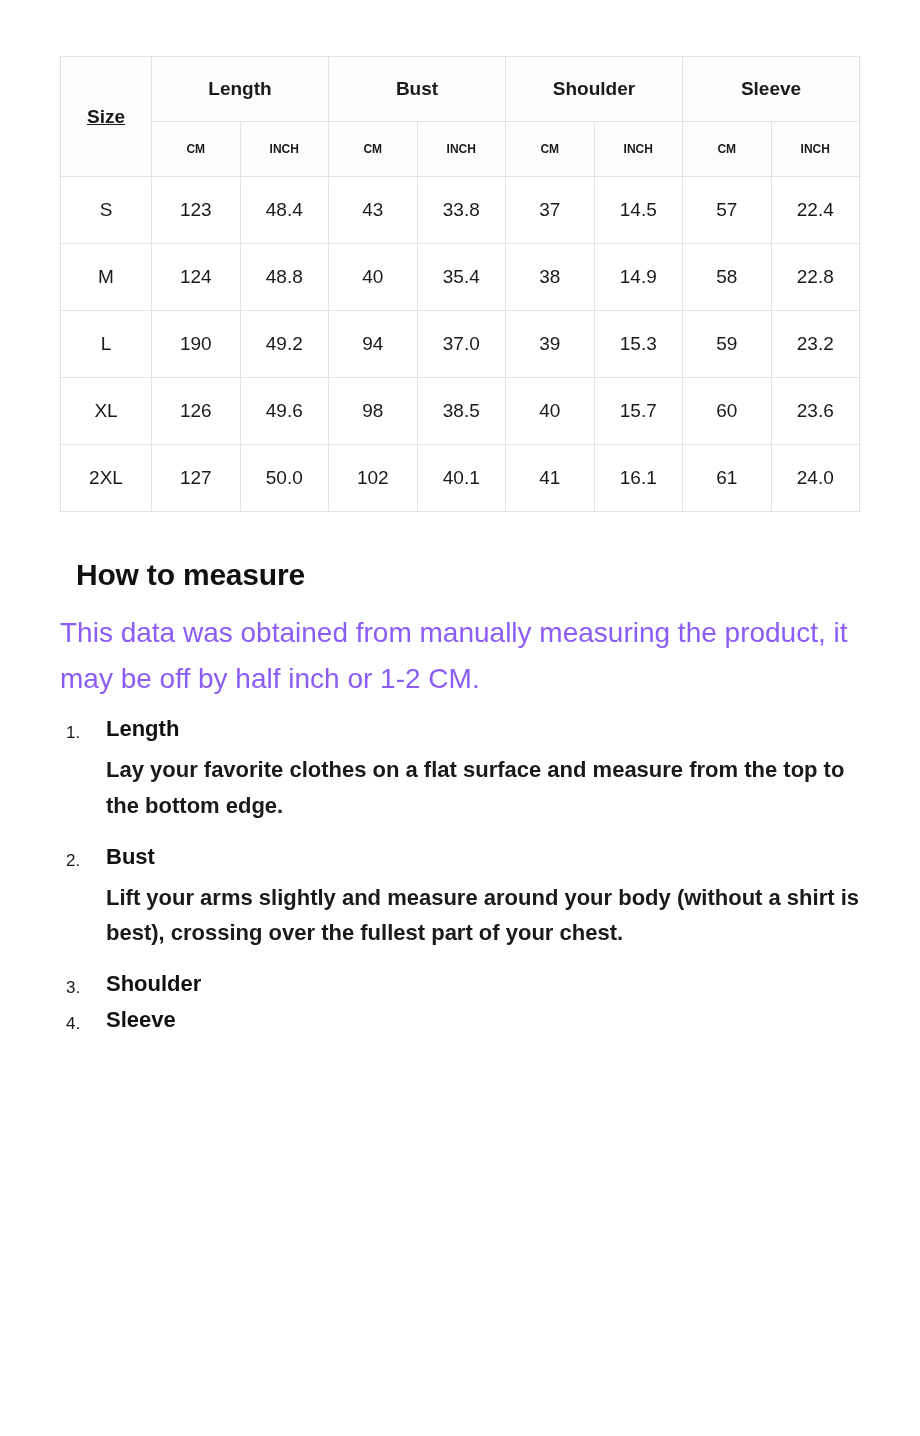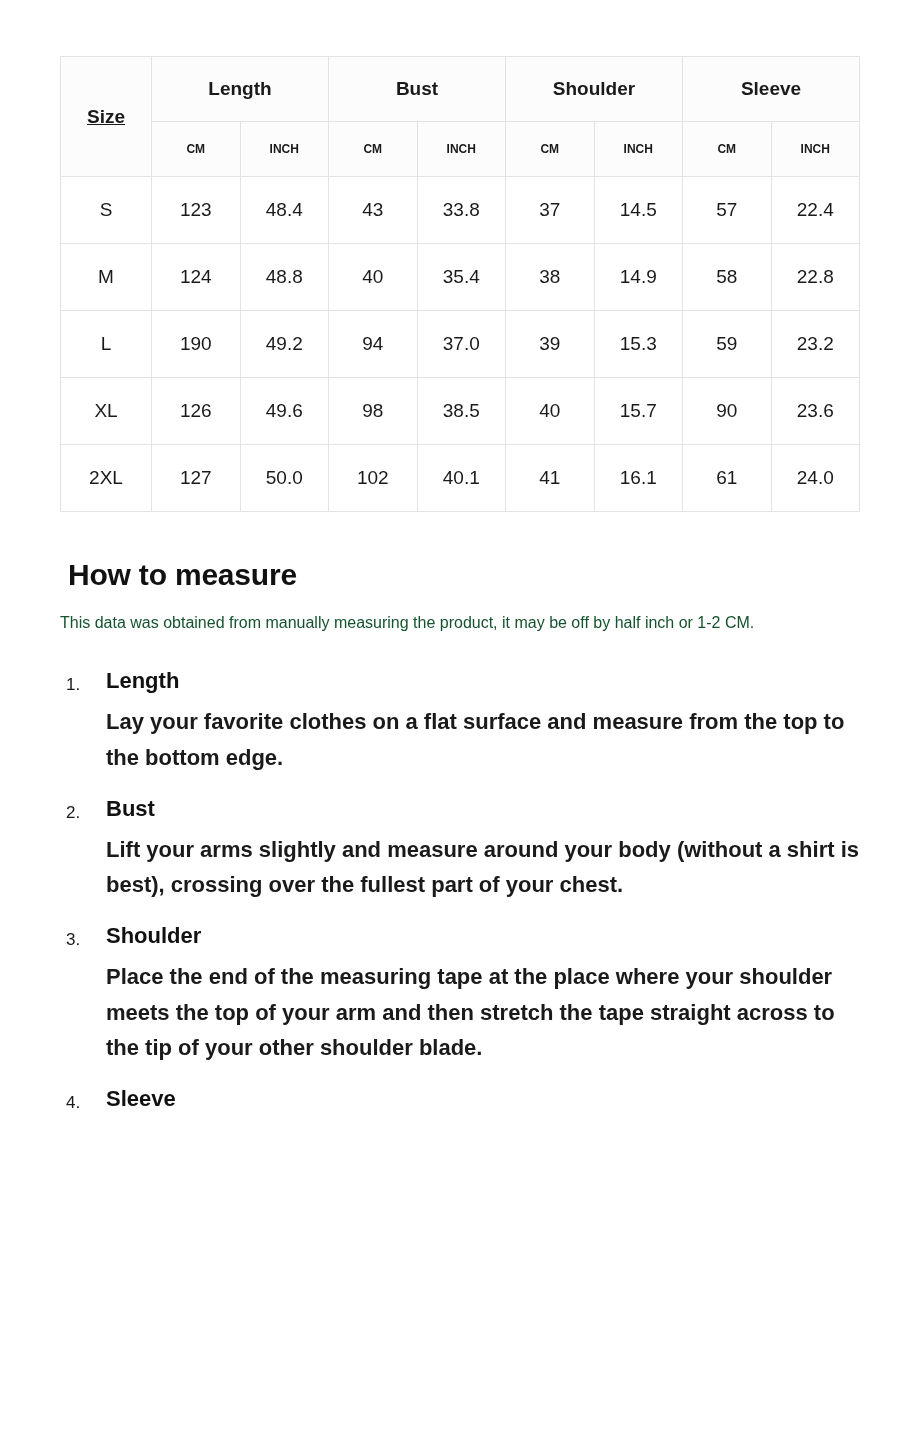--- a/index.html
+++ b/index.html
@@ -57,30 +57,30 @@
   .col-size { width: 88px; text-decoration: underline; }
   .col-unit { width: 89px; }
   .size-head {
     font-size: 17px;
   }
 
   
   h2.section-title {
     font-size: 30px;
     font-weight: bold;
-    margin: 46px 0 18px 8px;
+    margin: 46px 0 18px 16px;
     letter-spacing: -0.2px;
     color: #111111;
   }
   p.intro {
-    font-size: 16px;
+    font-size: 28px;
     line-height: 1.65;
-    margin: 0 0 32px 0;
+    margin: 0 0 14px 0;
     max-width: 800px;
-    color: #14532d;
+    color: #8b5cf6;
   }
 
   ol.steps {
     margin: 0;
     padding-left: 46px;
     list-style: none;
     counter-reset: stepcnt;
   }
   ol.steps > li {
     counter-increment: stepcnt;
@@ -171,21 +171,21 @@
         <td>23.2</td>
       </tr>
       <tr>
         <td>XL</td>
         <td>126</td>
         <td>49.6</td>
         <td>98</td>
         <td>38.5</td>
         <td>40</td>
         <td>15.7</td>
-        <td>90</td>
+        <td>60</td>
         <td>23.6</td>
       </tr>
       <tr>
         <td>2XL</td>
         <td>127</td>
         <td>50.0</td>
         <td>102</td>
         <td>40.1</td>
         <td>41</td>
         <td>16.1</td>
@@ -202,20 +202,19 @@
     <li>
       <div class="step-title">Length</div>
       <div class="step-body">Lay your favorite clothes on a flat surface and measure from the top to the bottom edge.</div>
     </li>
     <li>
       <div class="step-title">Bust</div>
       <div class="step-body wide">Lift your arms slightly and measure around your body (without a shirt is best), crossing over the fullest part of your chest.</div>
     </li>
     <li>
       <div class="step-title">Shoulder</div>
-      <div class="step-body">Place the end of the measuring tape at the place where your shoulder meets the top of your arm and then stretch the tape straight across to the tip of your other shoulder blade.</div>
     </li>
     <li>
       <div class="step-title">Sleeve</div>
     </li>
   </ol>
 
 </div>
 
 </body></html>

